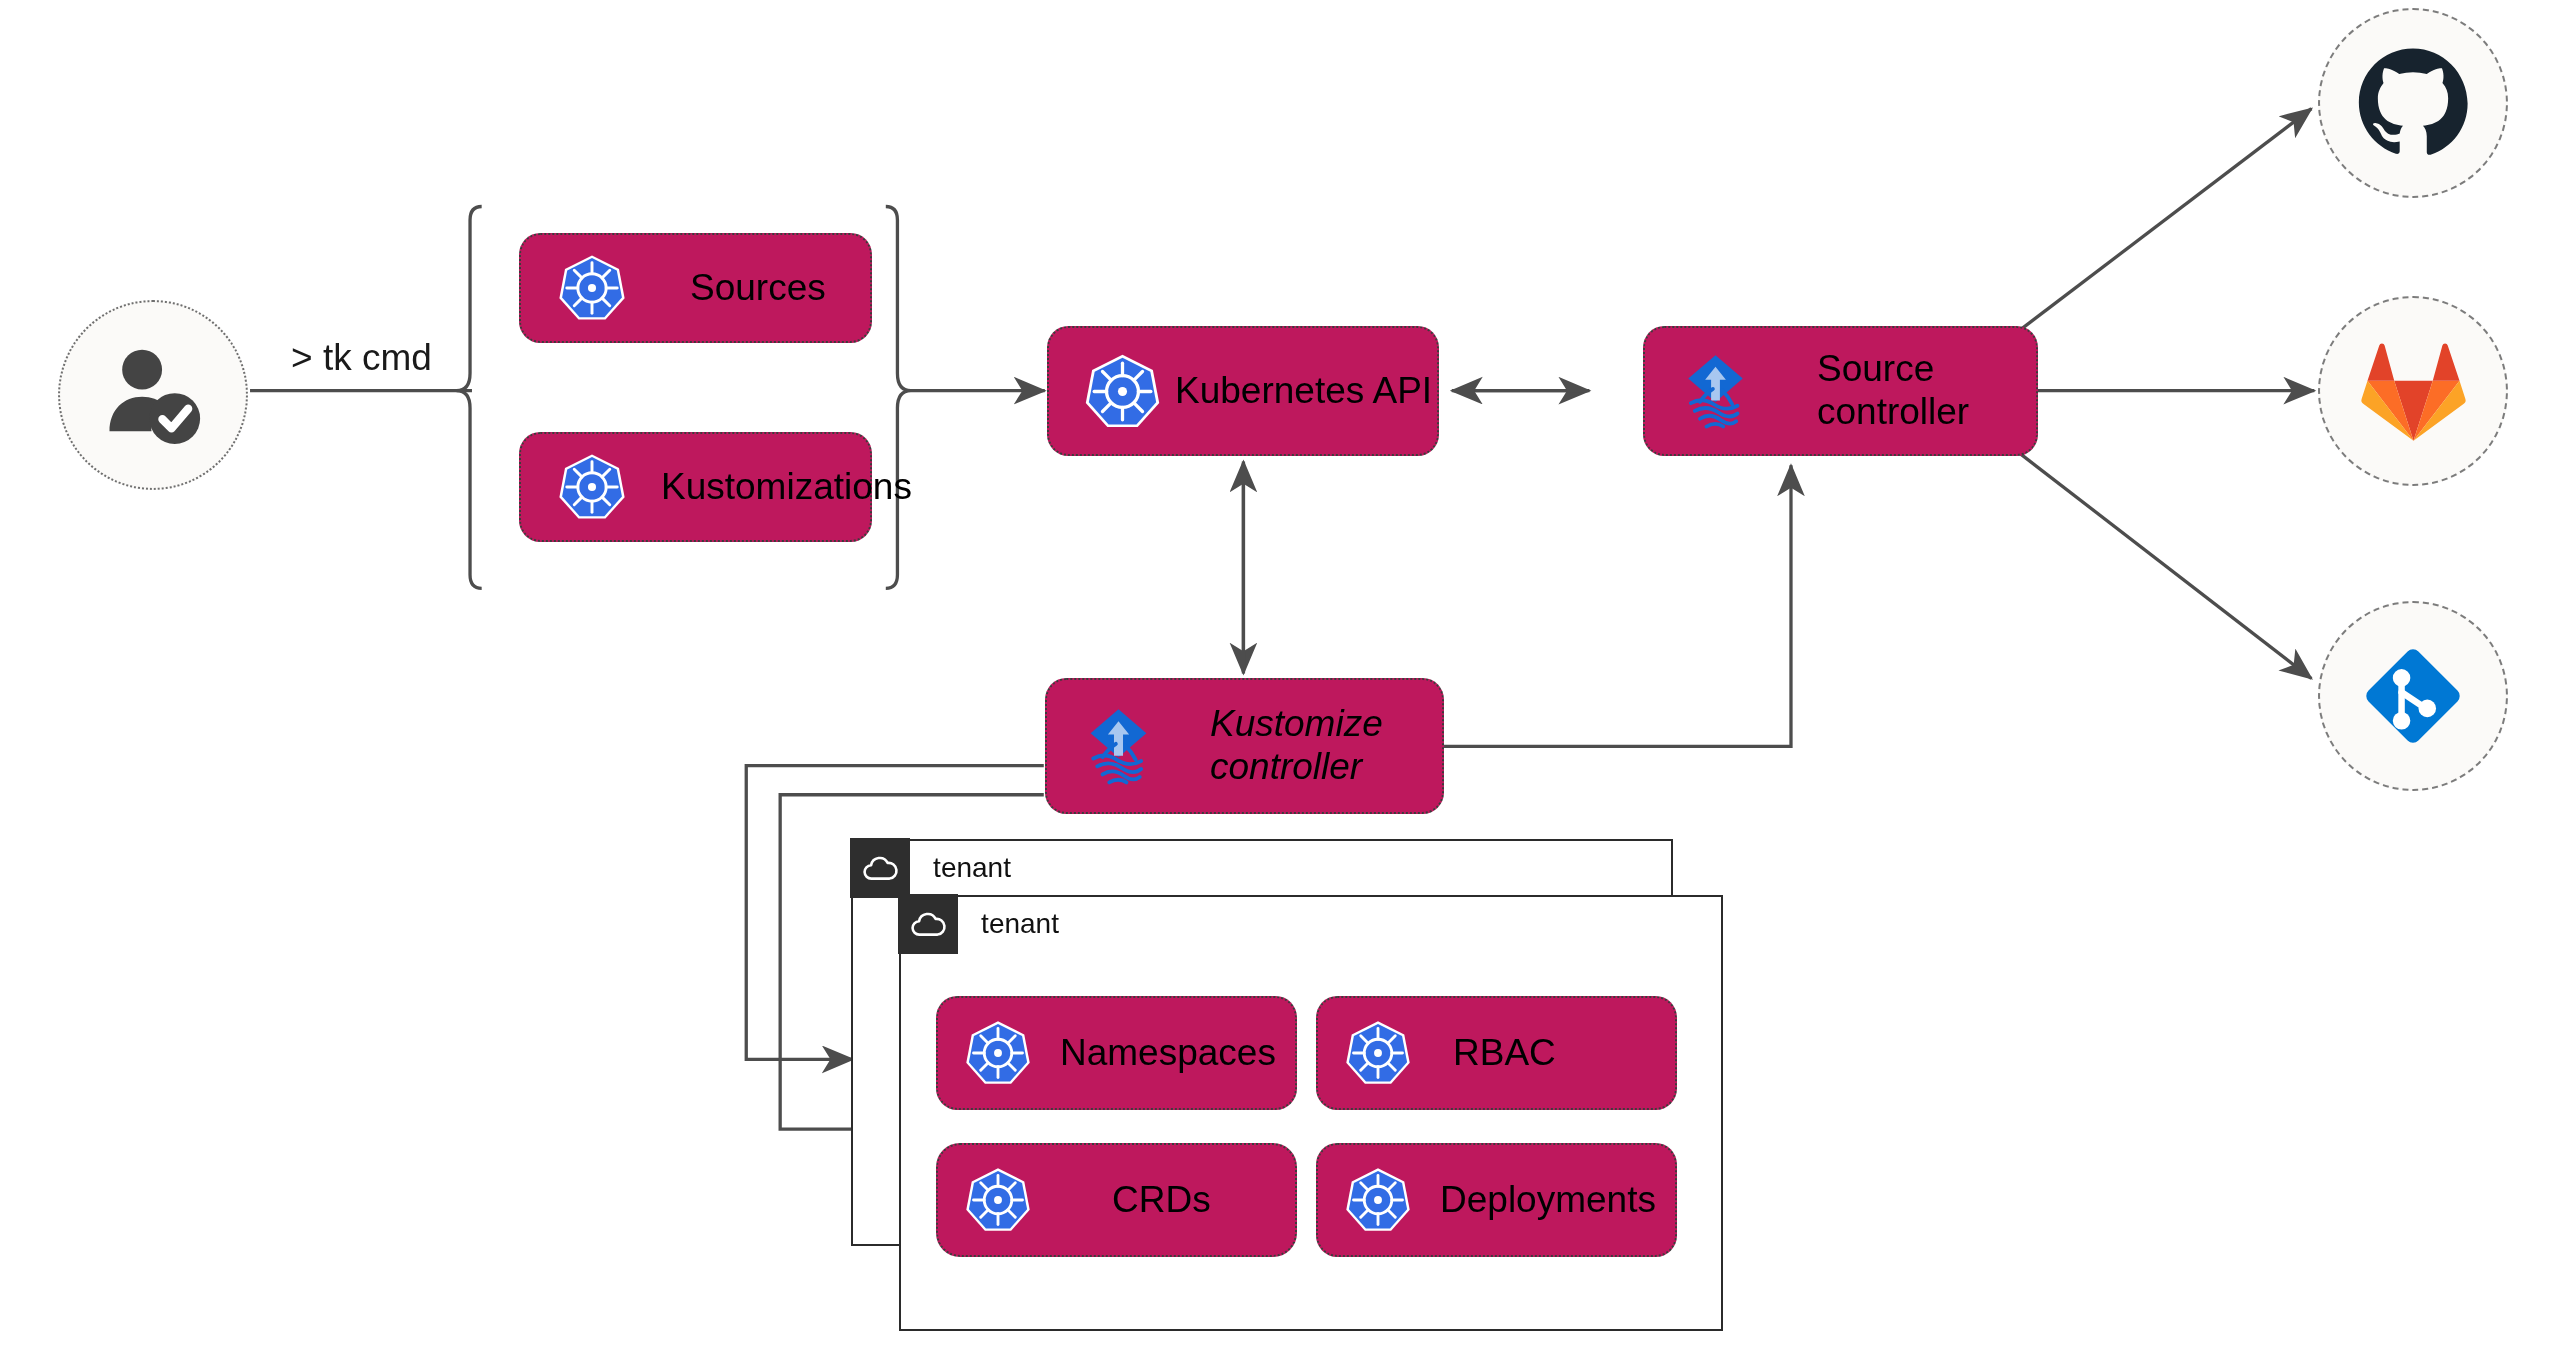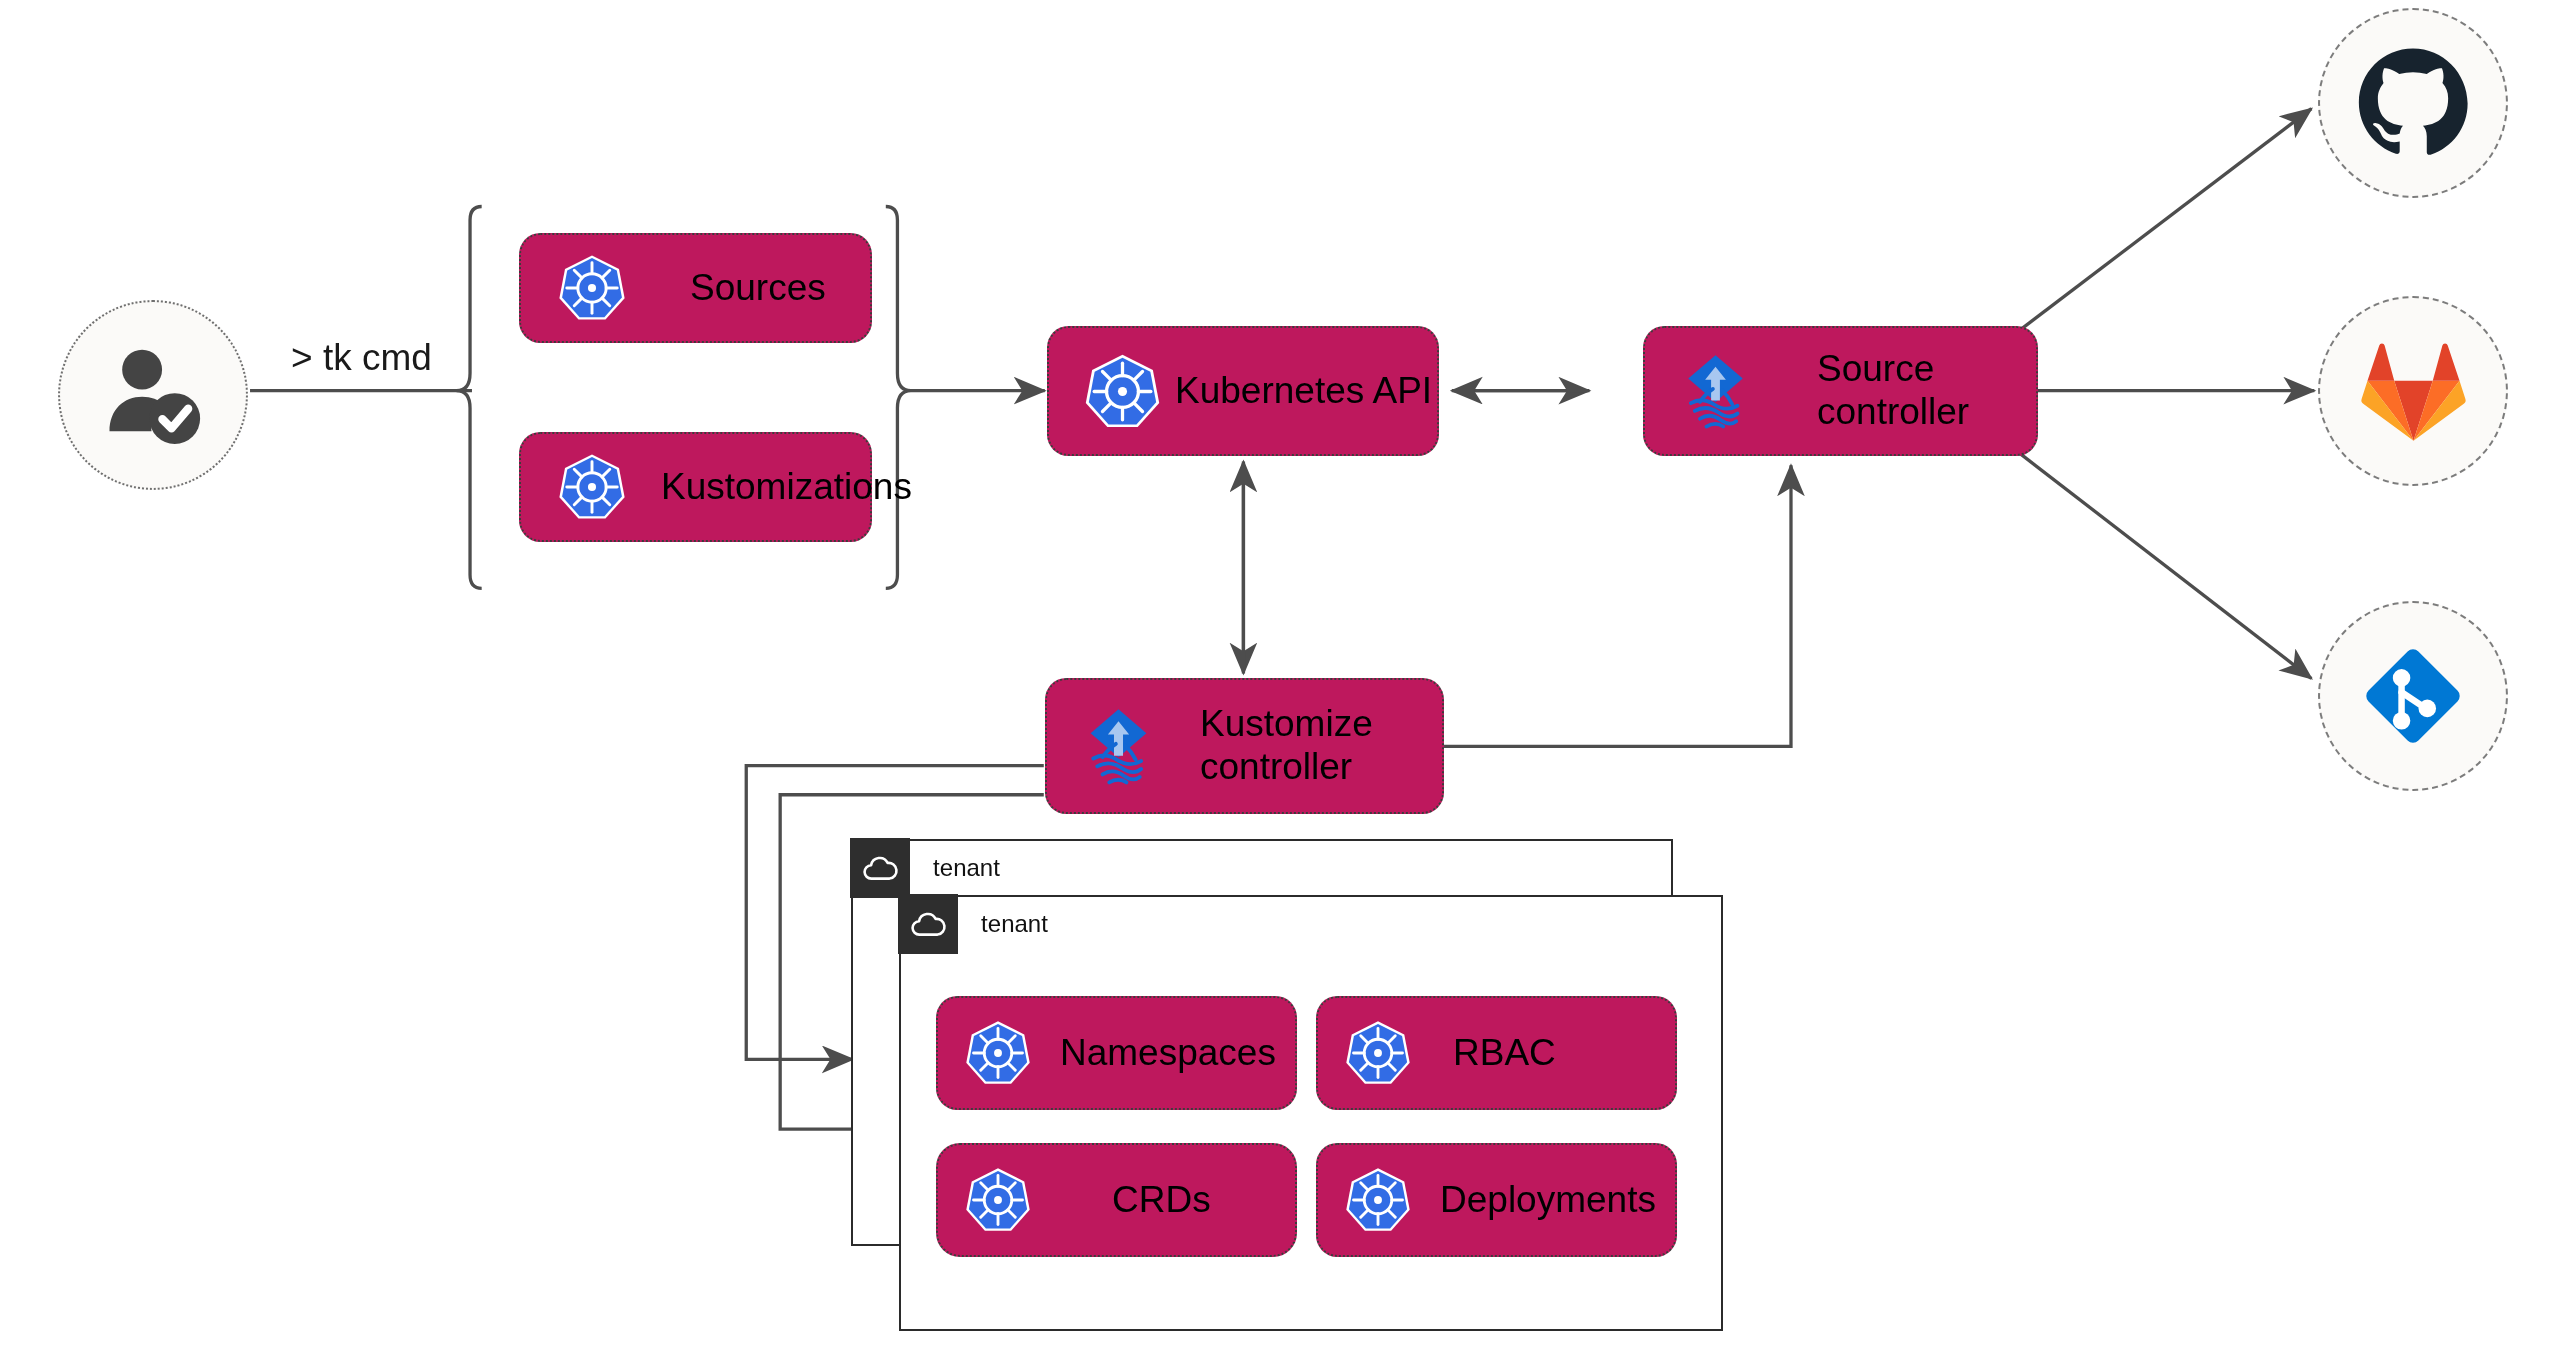--- a/index.html
+++ b/index.html
@@ -41,21 +41,21 @@
     position:absolute;box-sizing:border-box;
     background:#ffffff;border:2.9px solid #2b2b2b;
   }
   .tenantbar{
     position:absolute;left:-2.9px;top:-2.9px;display:flex;align-items:center;
   }
   .tenantsq{
     width:60px;height:60px;background:#2e2e2e;
     display:flex;align-items:center;justify-content:center;flex:none;
   }
-  .tenantname{font-size:24px;color:#111;margin-left:23px;white-space:nowrap;}
+  .tenantname{font-size:28px;color:#111;margin-left:23px;white-space:nowrap;}
 
   .k8s{flex:none;}
   .fluxlogo{flex:none;}
 </style>
 </head>
 <body>
 
 <div id="stage">
 
   <svg id="wires" viewBox="0 0 2658 1398">
@@ -188,21 +188,21 @@
       <path d="M32 13 L40 23 L35.4 23 L35.4 39 L28.6 39 L28.6 23 L24 23 Z" fill="#a8c7f0"></path>
       <g stroke="#1268d3" stroke-width="2.9" fill="none" stroke-linecap="round">
         <path d="M13 41 q9,-5 18,1 q9,6 18,1"></path>
         <path d="M16 47 q9,-5 18,1 q9,6 15,1"></path>
         <path d="M20 53 q8,-5 16,1 q7,5 12,1"></path>
         <path d="M25 59 q7,-4 13,0"></path>
         <path d="M30 30 q-6,4 -10,10"></path>
         <path d="M37 31 q5,5 8,11"></path>
       </g>
     </svg>
-    <span class="lbl center" style="margin-left:39px;"><span>Kustomize</span><br><span>controller</span></span>
+    <span class="lbl center" style="margin-left:49px;font-style:italic;"><span>Kustomize</span><br><span>controller</span></span>
   </div>
 
   <div class="node repocircle" style="left:2318px;top:7.8px;width:190px;height:190px;">
     <svg width="114" height="114" viewBox="0 0 24 24">
       <path fill="#17232e" d="M12 .5C5.7.5.6 5.6.6 11.9c0 5 3.3 9.3 7.8 10.8.6.1.8-.2.8-.6v-2c-3.2.7-3.9-1.5-3.9-1.5-.5-1.3-1.3-1.7-1.3-1.7-1-.7.1-.7.1-.7 1.1.1 1.7 1.2 1.7 1.2 1 1.8 2.7 1.3 3.4 1 .1-.7.4-1.3.7-1.6-2.6-.3-5.3-1.3-5.3-5.8 0-1.3.5-2.3 1.2-3.2-.1-.3-.5-1.5.1-3.1 0 0 1-.3 3.2 1.2a11 11 0 0 1 5.8 0c2.2-1.5 3.2-1.2 3.2-1.2.6 1.6.2 2.8.1 3.1.8.9 1.2 1.9 1.2 3.2 0 4.5-2.7 5.5-5.3 5.8.4.4.8 1.1.8 2.2v3.3c0 .4.2.7.8.6 4.6-1.5 7.8-5.8 7.8-10.8C23.4 5.6 18.3.5 12 .5z"></path>
     </svg>
   </div>
 
   <div class="node repocircle" style="left:2318px;top:296px;width:190px;height:190px;">
     <svg width="107" height="107" viewBox="0 0 100 96">

